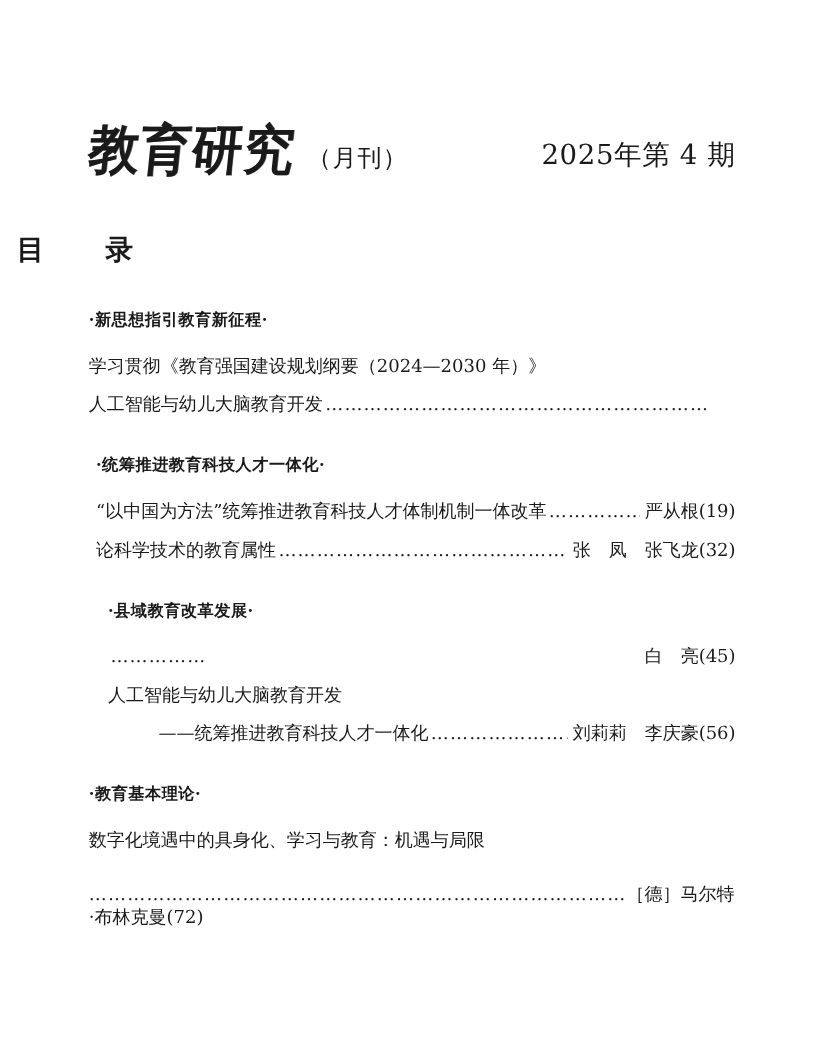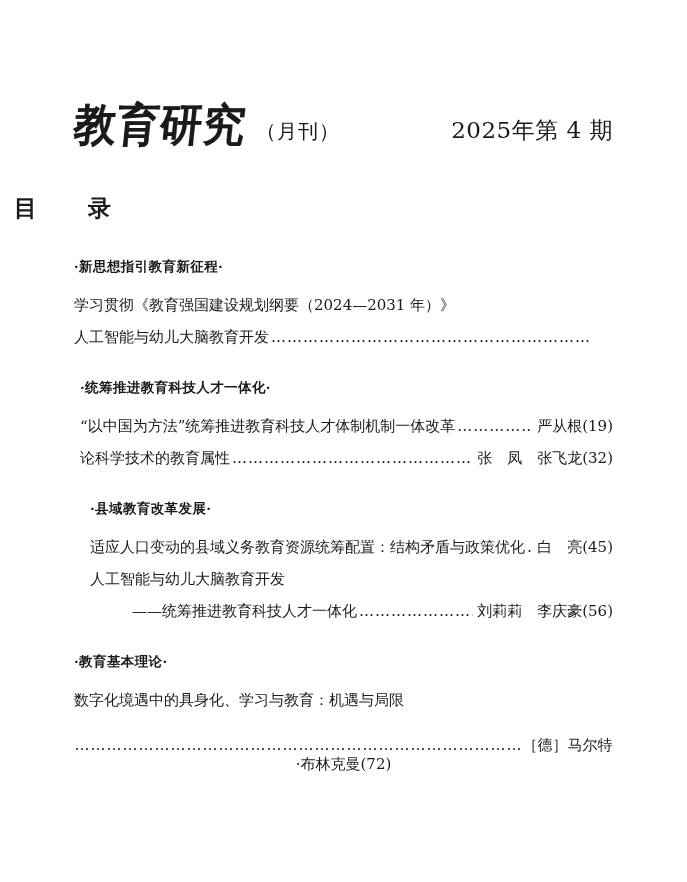--- a/index.html
+++ b/index.html
@@ -112,21 +112,21 @@
   }
   .subentry {
     padding-left: 42px;
   }
   .plain-line {
     font-size: 15px;
     line-height: 1.6;
     margin-bottom: 8px;
   }
   .right-author {
-    text-align: center;
+    text-align: left;
     font-size: 15px;
     margin-top: 24px;
   }
   .right-author .leader-inline {
     letter-spacing: 1px;
   }
 </style>
 </head>
 <body>
 
@@ -140,21 +140,21 @@
     <div class="issue">2025年第 4 期</div>
   </div>
 
   <div class="contents-title">目　录</div>
 
   <div class="toc">
 
     <div class="section">
       <div class="section-head">·新思想指引教育新征程·</div>
       <div class="plain-line">
-        <span>学习贯彻《教育强国建设规划纲要（2024—2031 年）》</span>
+        <span>学习贯彻《教育强国建设规划纲要（2024—2030 年）》</span>
       </div>
       <div class="entry">
         <div class="entry-row">
           <span class="entry-title">人工智能与幼儿大脑教育开发</span>
           <span class="leader">……………………………………………………</span>
         </div>
       </div>
     </div>
 
     <div class="section section-indent-1">
@@ -172,21 +172,20 @@
           <span class="leader">……………………………………………………</span>
           <span class="entry-author">张　凤　张飞龙(32)</span>
         </div>
       </div>
     </div>
 
     <div class="section section-indent-2">
       <div class="section-head">·县域教育改革发展·</div>
       <div class="entry">
         <div class="entry-row">
-          <span class="entry-title">适应人口变动的县域义务教育资源统筹配置：结构矛盾与政策优化</span>
           <span class="leader">……………</span>
           <span class="entry-author">白　亮(45)</span>
         </div>
       </div>
       <div class="plain-line">
         <span>人工智能与幼儿大脑教育开发</span>
       </div>
       <div class="entry subentry">
         <div class="entry-row">
           <span class="entry-title">——统筹推进教育科技人才一体化</span>

